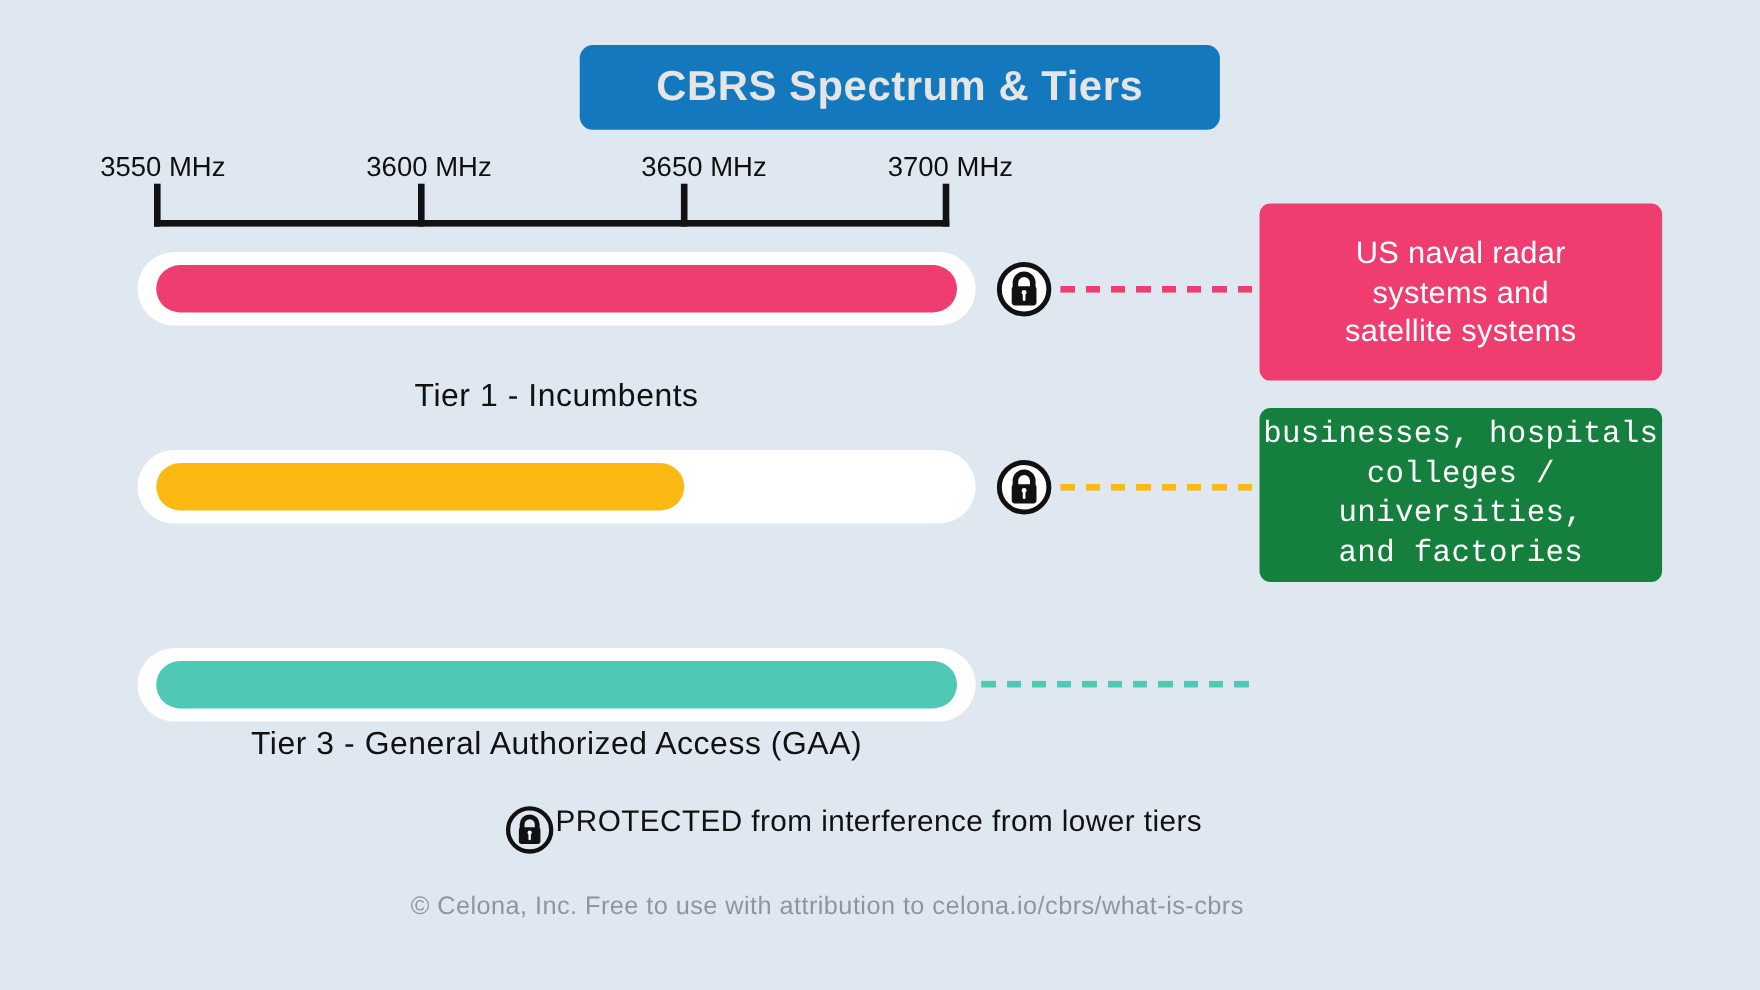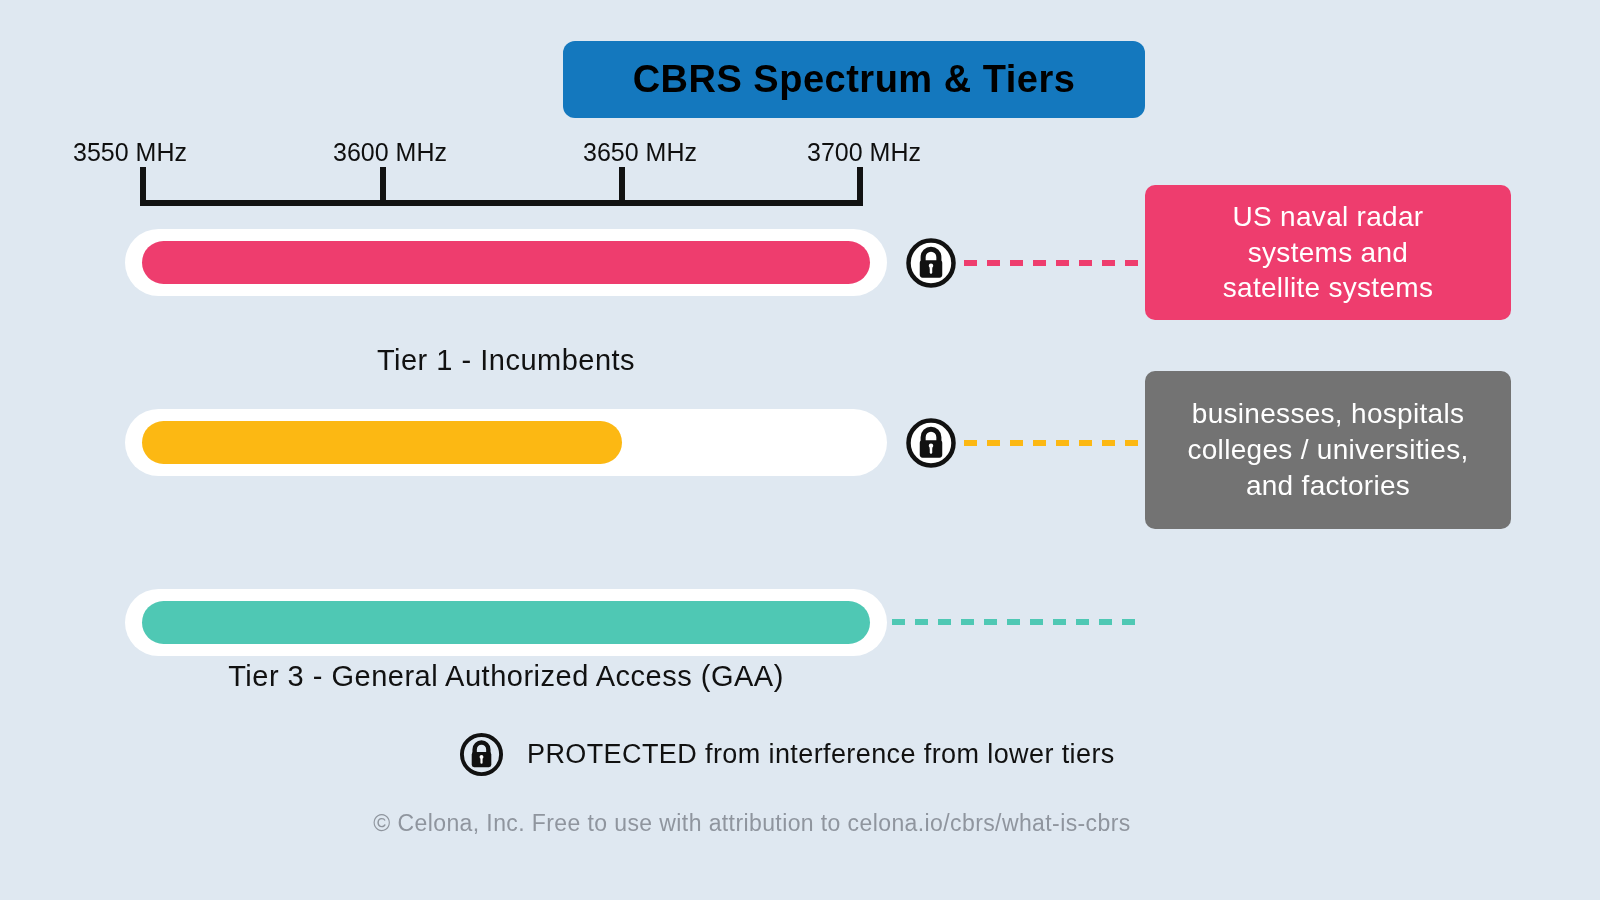--- a/index.html
+++ b/index.html
@@ -15,25 +15,24 @@
   }
 
   
   .title-pill {
     position: absolute;
     left: 527px; top: 41px;
     width: 582px; height: 77px;
     background: #1478be;
     border-radius: 12px;
     display: flex; align-items: center; justify-content: center;
-    color: #000000;
+    color: #e5e5e5;
     font-size: 38px;
     font-weight: bold;
     letter-spacing: 0.5px;
-    margin-left: 36px;
   }
 
   
   .tick-label {
     position: absolute;
     top: 138px;
     transform: translateX(-50%);
     font-size: 25px;
     color: #0f0f0f;
     white-space: nowrap;
@@ -115,30 +114,29 @@
     width: 366px;
     border-radius: 10px;
     display: flex; align-items: center; justify-content: center;
     text-align: center;
     color: #ffffff;
     font-size: 28px;
     line-height: 1.28;
     white-space: pre-line;
     letter-spacing: 0.3px;
   }
-  .desc-t1 { top: 185px; height: 135px; background: #ee3d6e; }
-  .desc-t2 { top: 371px; height: 158px; background: #737373; }
+  .desc-t1 { top: 185px; height: 161px; background: #ee3d6e; }
+  .desc-t2 { top: 371px; height: 158px; background: #15803d; font-family: Liberation Mono, monospace; }
   .desc-t3 { top: 553px; height: 158px; background: #4fc8b4; }
 
   
   .legend {
     position: absolute;
     left: 458px; top: 731px;
-    display: flex; align-items: center;
-    gap: 22px;
+    display: flex; align-items: flex-start;
   }
   .legend .lock-small { width: 47px; height: 47px; }
   .legend-text {
     font-size: 27px;
     color: #111111;
     letter-spacing: 0.4px;
     white-space: nowrap;
   }
 
   
@@ -154,21 +152,21 @@
 </style>
 </head>
 <body>
 
 <div class="canvas">
 
   <div class="title-pill">
     <span>CBRS Spectrum &amp; Tiers</span>
   </div>
 
-  <div class="tick-label" style="left:130px">3550 MHz</div>
+  <div class="tick-label" style="left:148px">3550 MHz</div>
   <div class="tick-label" style="left:390px">3600 MHz</div>
   <div class="tick-label" style="left:640px">3650 MHz</div>
   <div class="tick-label" style="left:864px">3700 MHz</div>
 
   <div class="tick-mark" style="left:140px"></div>
   <div class="tick-mark" style="left:380px"></div>
   <div class="tick-mark" style="left:619px"></div>
   <div class="tick-mark" style="left:857px"></div>
   <div class="axis-line"></div>
 

